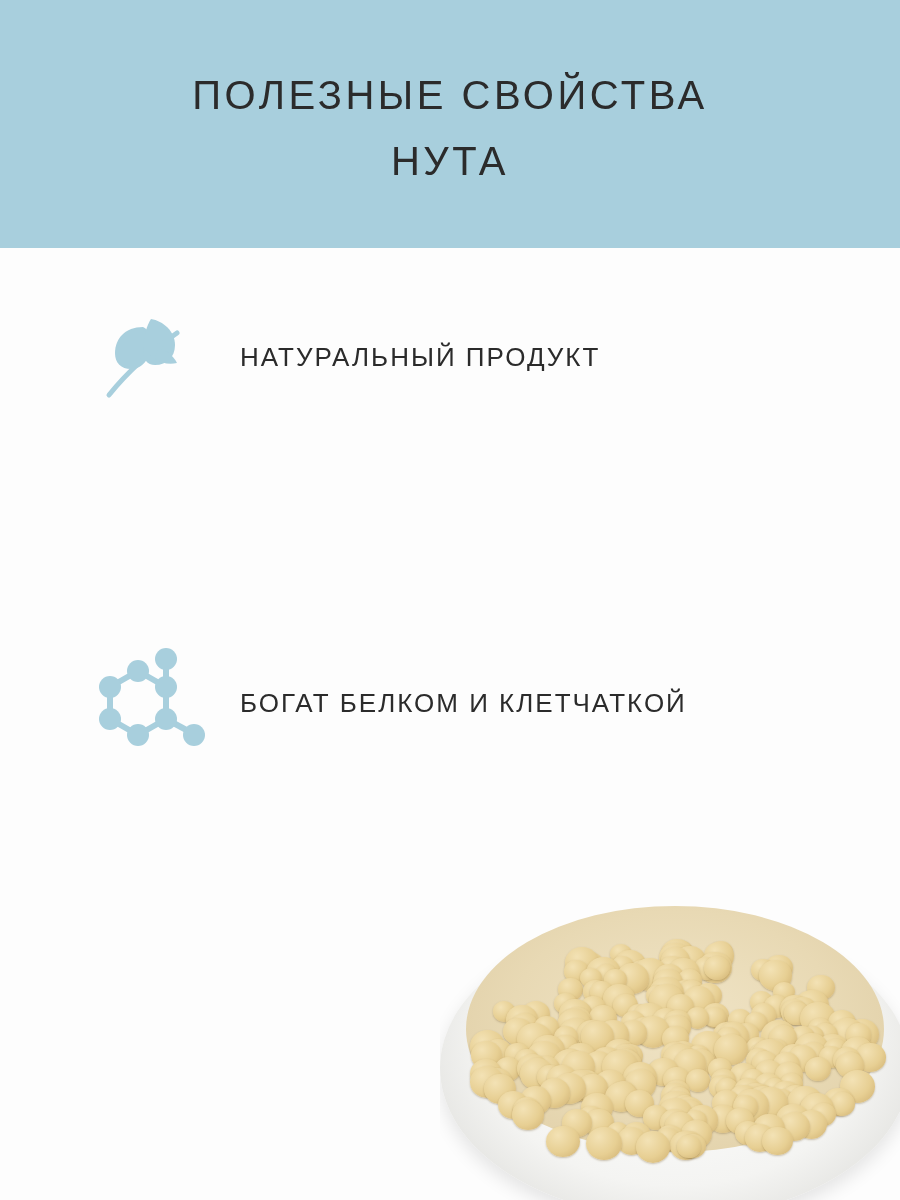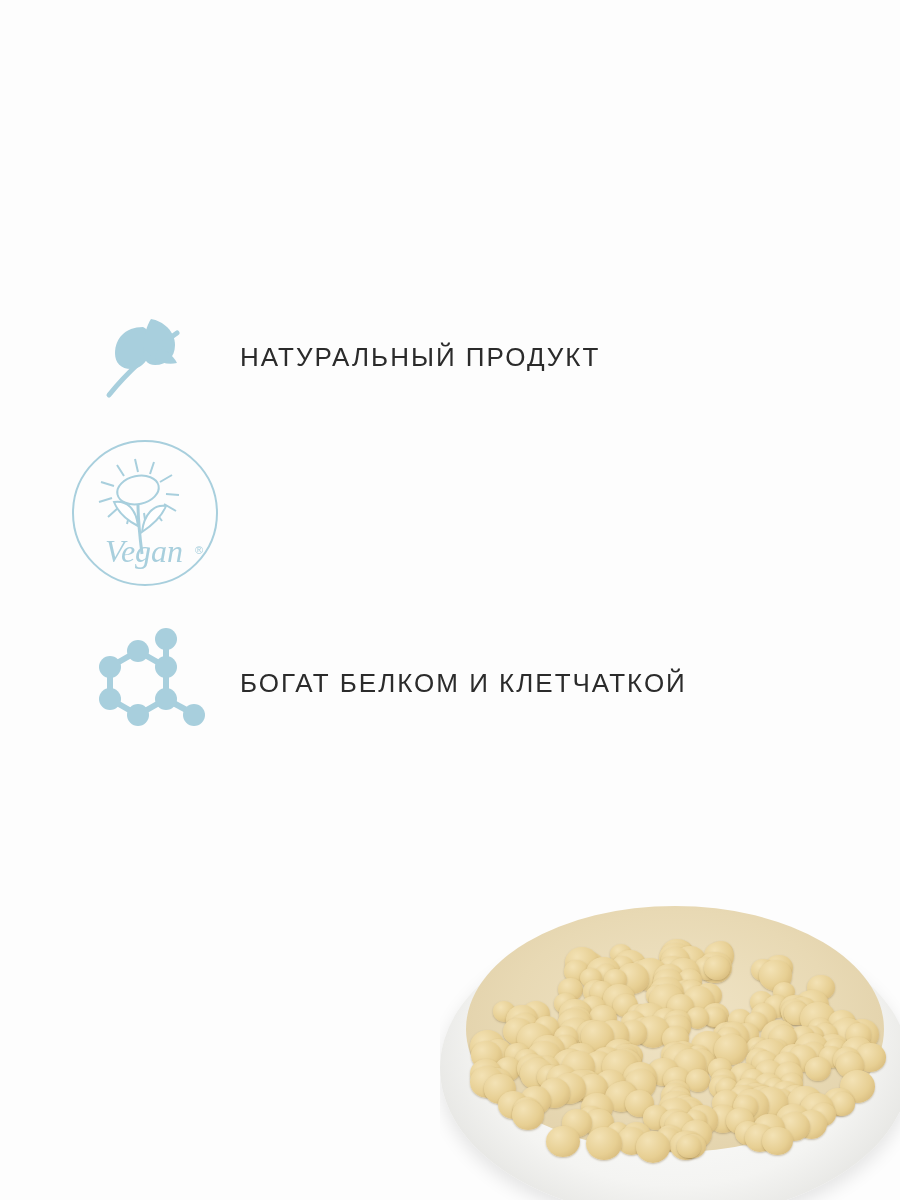--- a/index.html
+++ b/index.html
@@ -78,21 +78,21 @@
     font-size: 26px;
     letter-spacing: 2px;
     line-height: 1.5;
     text-transform: uppercase;
     white-space: pre-line;
     margin-left: 20px;
   }
 
   #feature-0 { top: 34px; }
   #feature-1 { top: 190px; }
-  #feature-2 { top: 360px; }
+  #feature-2 { top: 380px; }
   #feature-3 { top: 560px; }
 
   
   .photo {
     position: absolute;
     right: -10px;
     bottom: -18px;
     width: 470px;
     height: 330px;
     overflow: hidden;
@@ -129,54 +129,42 @@
     border-radius: 50%;
     background: radial-gradient(circle at 35% 30%, #f3e2b5 0%, #e7cf93 55%, #cfb071 100%);
     box-shadow: 0 1px 2px rgba(120,95,45,0.35);
   }
 </style>
 </head>
 <body>
 
 <div class="page">
 
+  <div class="header">
+    <div class="header-title">ПОЛЕЗНЫЕ СВОЙСТВА
+НУТА</div>
+  </div>
 
   <div class="features">
 
     <div class="feature" id="feature-0">
       <div class="feature-icon">
         <svg width="120" height="120" viewBox="0 0 120 120" aria-hidden="true">
           <g fill="#a8cfdd">
             <path d="M58 30 C40 30 30 42 30 56 C30 66 36 72 46 72 C60 72 66 58 66 44 C66 38 63 32 58 30 Z"></path>
             <path d="M66 22 C78 24 90 34 90 48 C90 60 82 68 70 68 C62 68 58 62 58 54 C58 40 62 28 66 22 Z"></path>
             <path d="M72 52 C80 52 88 58 92 66 C84 68 76 66 70 62 Z"></path>
           </g>
           <path d="M24 98 C40 78 60 58 92 36" stroke="#a8cfdd" stroke-width="5" fill="none" stroke-linecap="round"></path>
         </svg>
       </div>
       <div class="feature-label">НАТУРАЛЬНЫЙ ПРОДУКТ</div>
     </div>
 
     <div class="feature" id="feature-1">
-      <div class="feature-icon">
-        <svg width="150" height="150" viewBox="0 0 150 150" aria-hidden="true">
-          <g stroke="#a8cfdd" fill="none" stroke-width="2">
-            <circle cx="75" cy="75" r="72"></circle>
-            <ellipse cx="68" cy="52" rx="21" ry="14" transform="rotate(-12 68 52)"></ellipse>
-            <g stroke-width="2">
-              <path d="M68 34 l-3 -13 M80 36 l4 -12 M54 38 l-7 -11 M90 44 l12 -7 M44 48 l-13 -4 M96 56 l13 1 M42 60 l-13 4 M94 66 l12 7 M48 70 l-10 9 M84 72 l8 11 M60 74 l-3 12 M74 75 l2 13"></path>
-            </g>
-            <path d="M68 66 C68 84 70 100 72 116" stroke-width="3"></path>
-            <path d="M68 88 C56 82 48 74 44 64 C56 62 66 70 68 88 Z" fill="#ffffff"></path>
-            <path d="M72 94 C84 86 92 78 96 68 C84 66 74 76 72 94 Z" fill="#ffffff"></path>
-          </g>
-          <text x="74" y="124" text-anchor="middle" font-family="'Liberation Serif', serif" font-style="italic" font-size="32" fill="#a8cfdd">Vegan</text>
-          <text x="129" y="116" text-anchor="middle" font-family="'Liberation Sans', sans-serif" font-size="11" fill="#a8cfdd">®</text>
-        </svg>
-      </div>
     </div>
 
     <div class="feature" id="feature-2">
       <div class="feature-icon">
         <svg width="130" height="120" viewBox="0 0 130 120" aria-hidden="true">
           <g stroke="#a8cfdd" stroke-width="6" fill="none" stroke-linecap="round">
             <path d="M30 44 L30 76"></path>
             <path d="M30 44 L58 28"></path>
             <path d="M30 76 L58 92"></path>
             <path d="M58 28 L86 44"></path>

